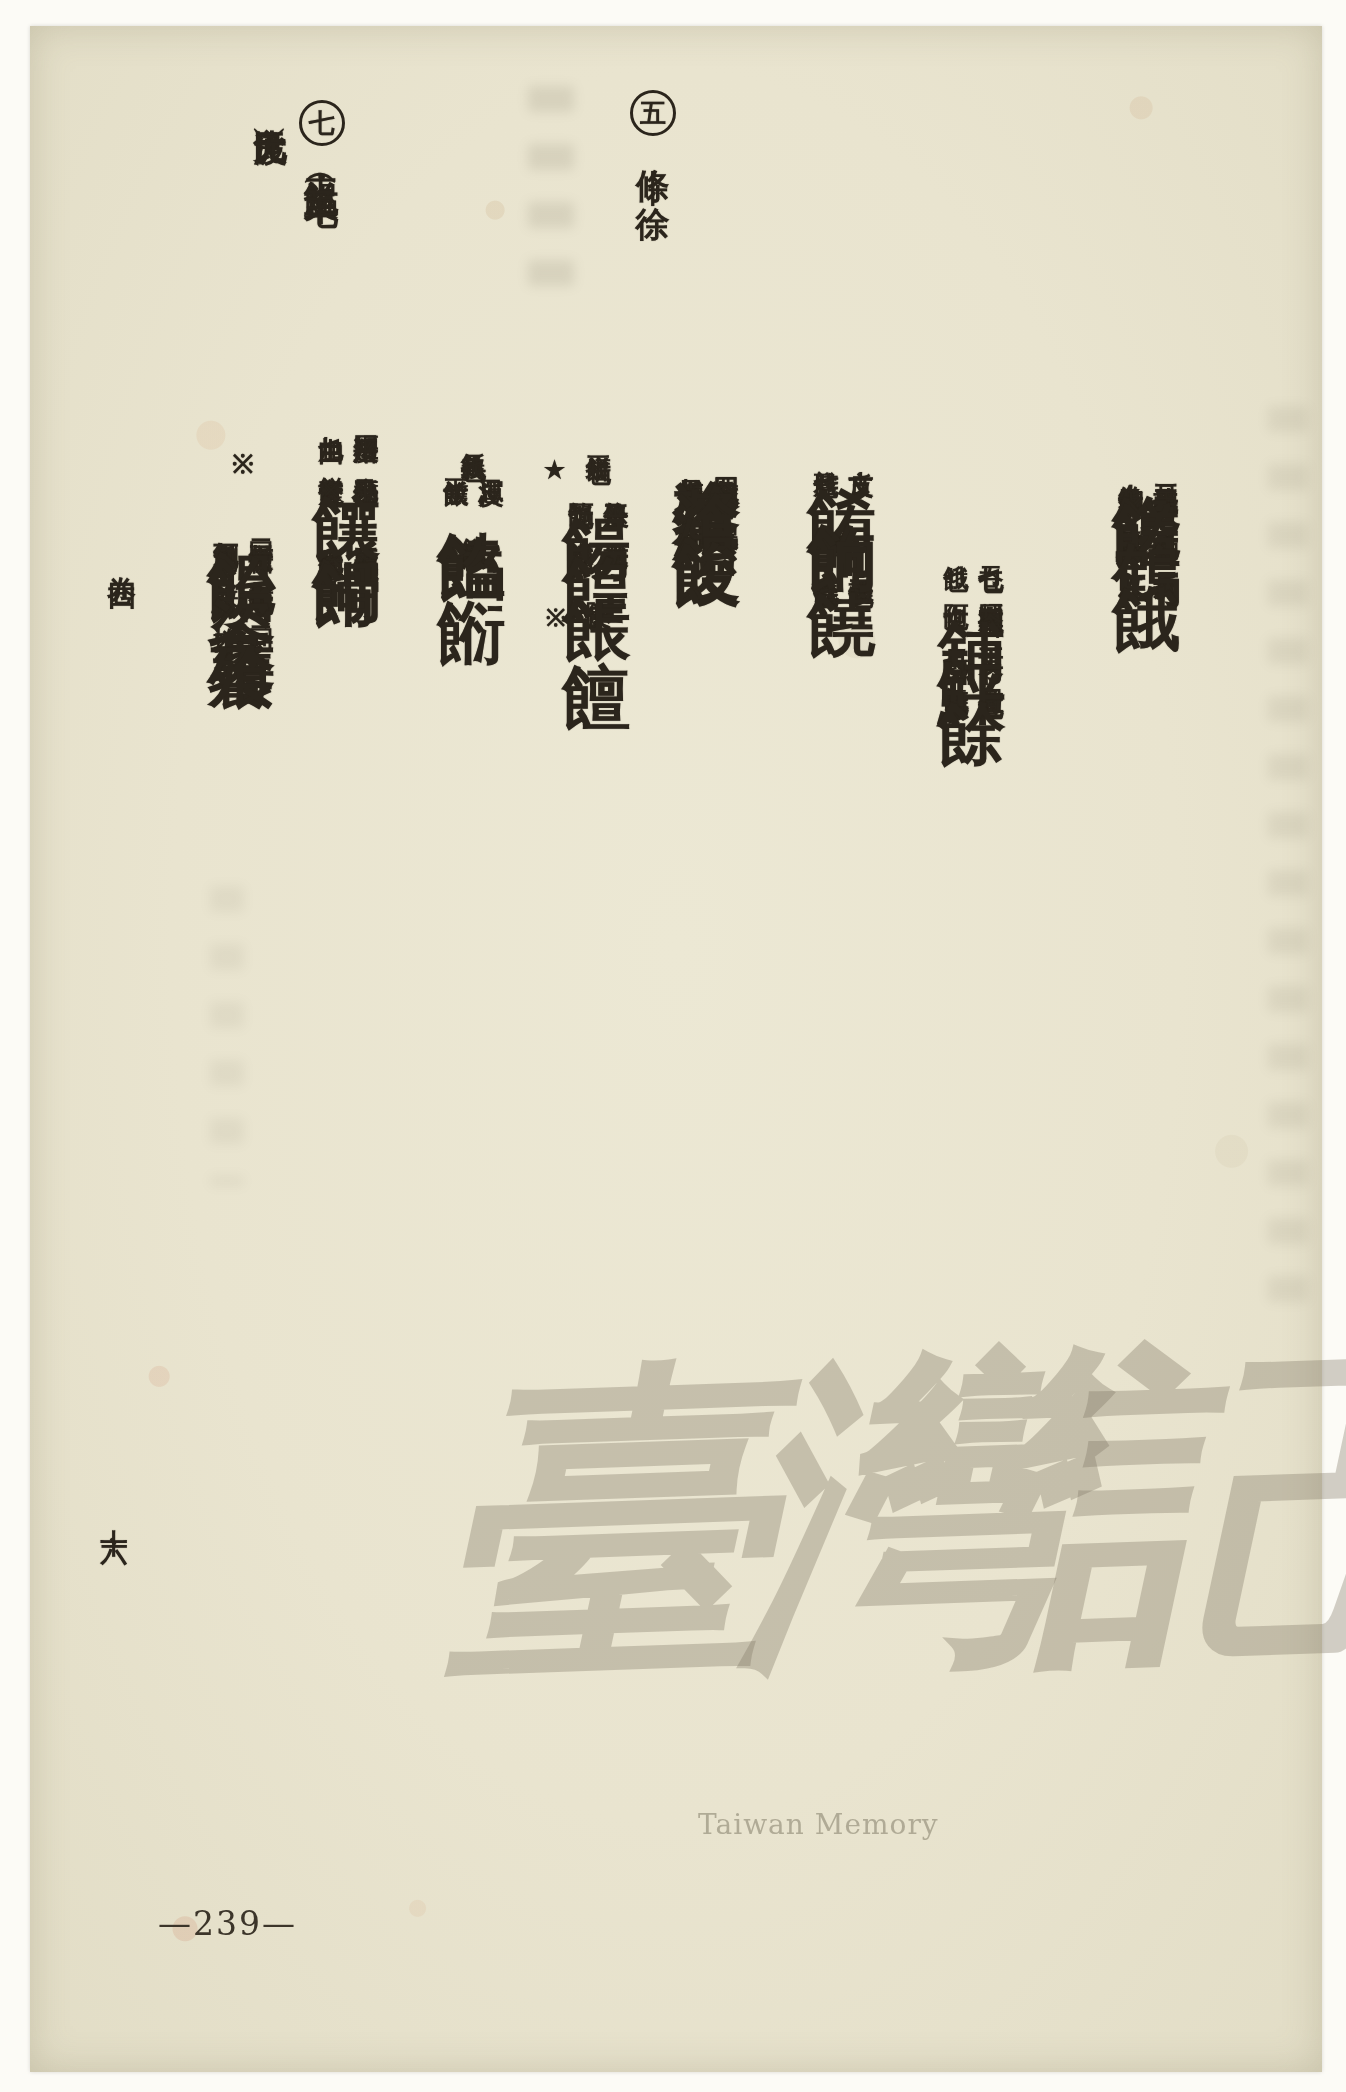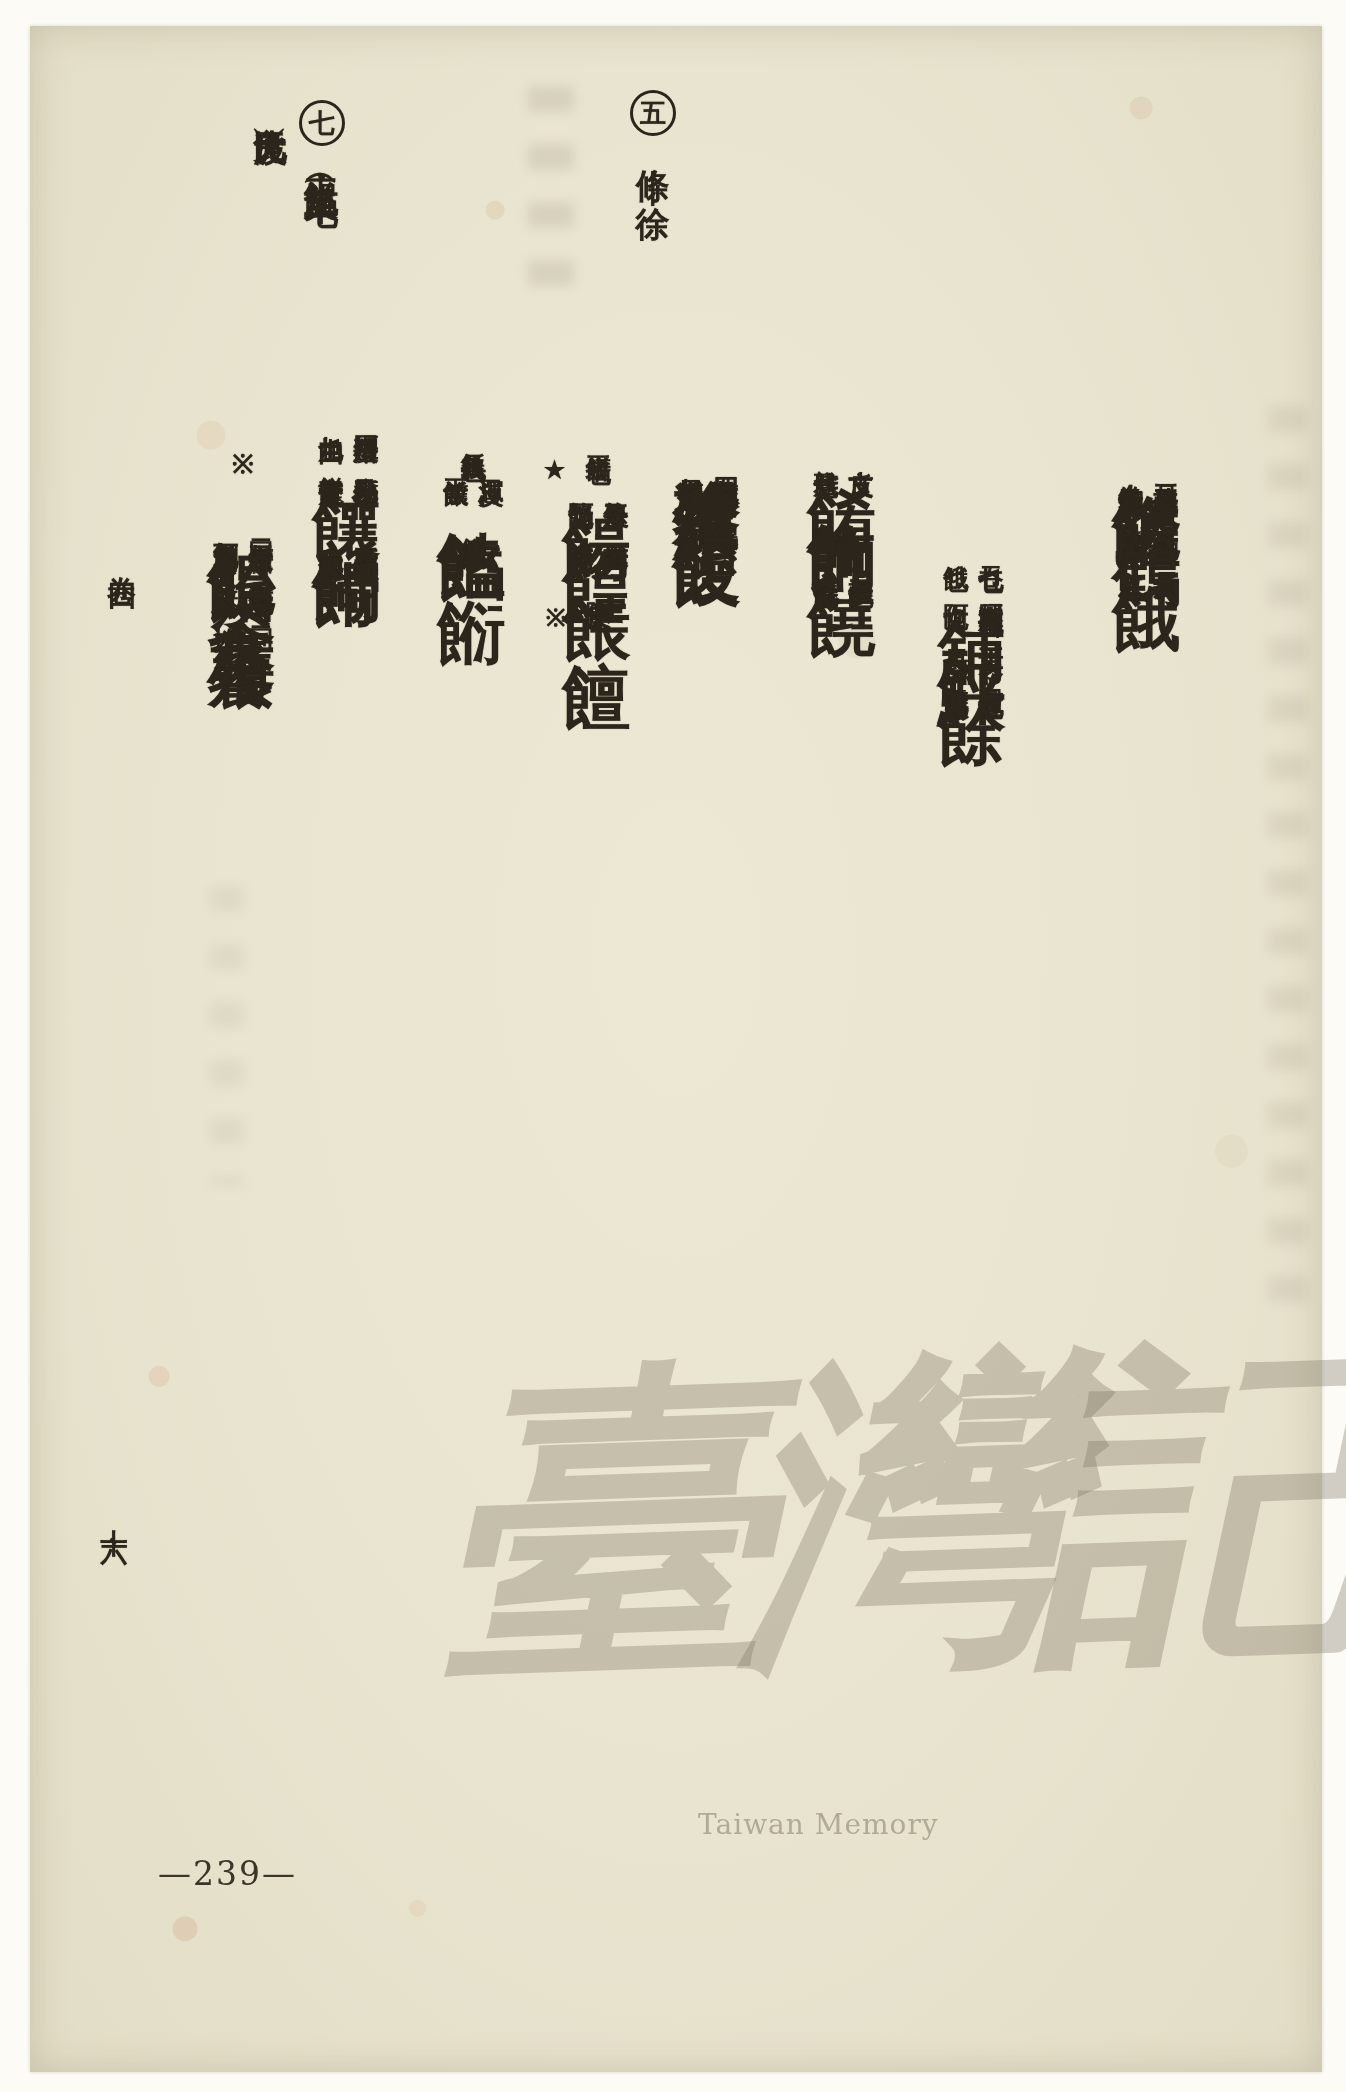--- a/index.html
+++ b/index.html
@@ -64,21 +64,21 @@
   }
   .wm-latin{
     position:absolute;left:668px;top:1782px;
     font-size:28px;color:rgba(130,123,104,.55);letter-spacing:1px;
   }
   .wm-cjk{
     position:absolute;left:552px;top:1846px;
     font-size:50px;font-weight:bold;color:rgba(140,133,112,.38);letter-spacing:0px;
   }
   
-  .pageno{position:absolute;left:128px;top:1828px;font-size:33px;letter-spacing:2px;color:#3c352a;}
+  .pageno{position:absolute;left:128px;top:1878px;font-size:33px;letter-spacing:2px;color:#3c352a;}
 </style>
 </head>
 <body>
 
 <div class="paper">
   <div class="bleed b1"></div>
   <div class="bleed b2"></div>
   <div class="bleed b3"></div>
 
   <div class="hdr ink" style="left:222px;top:74px;">

